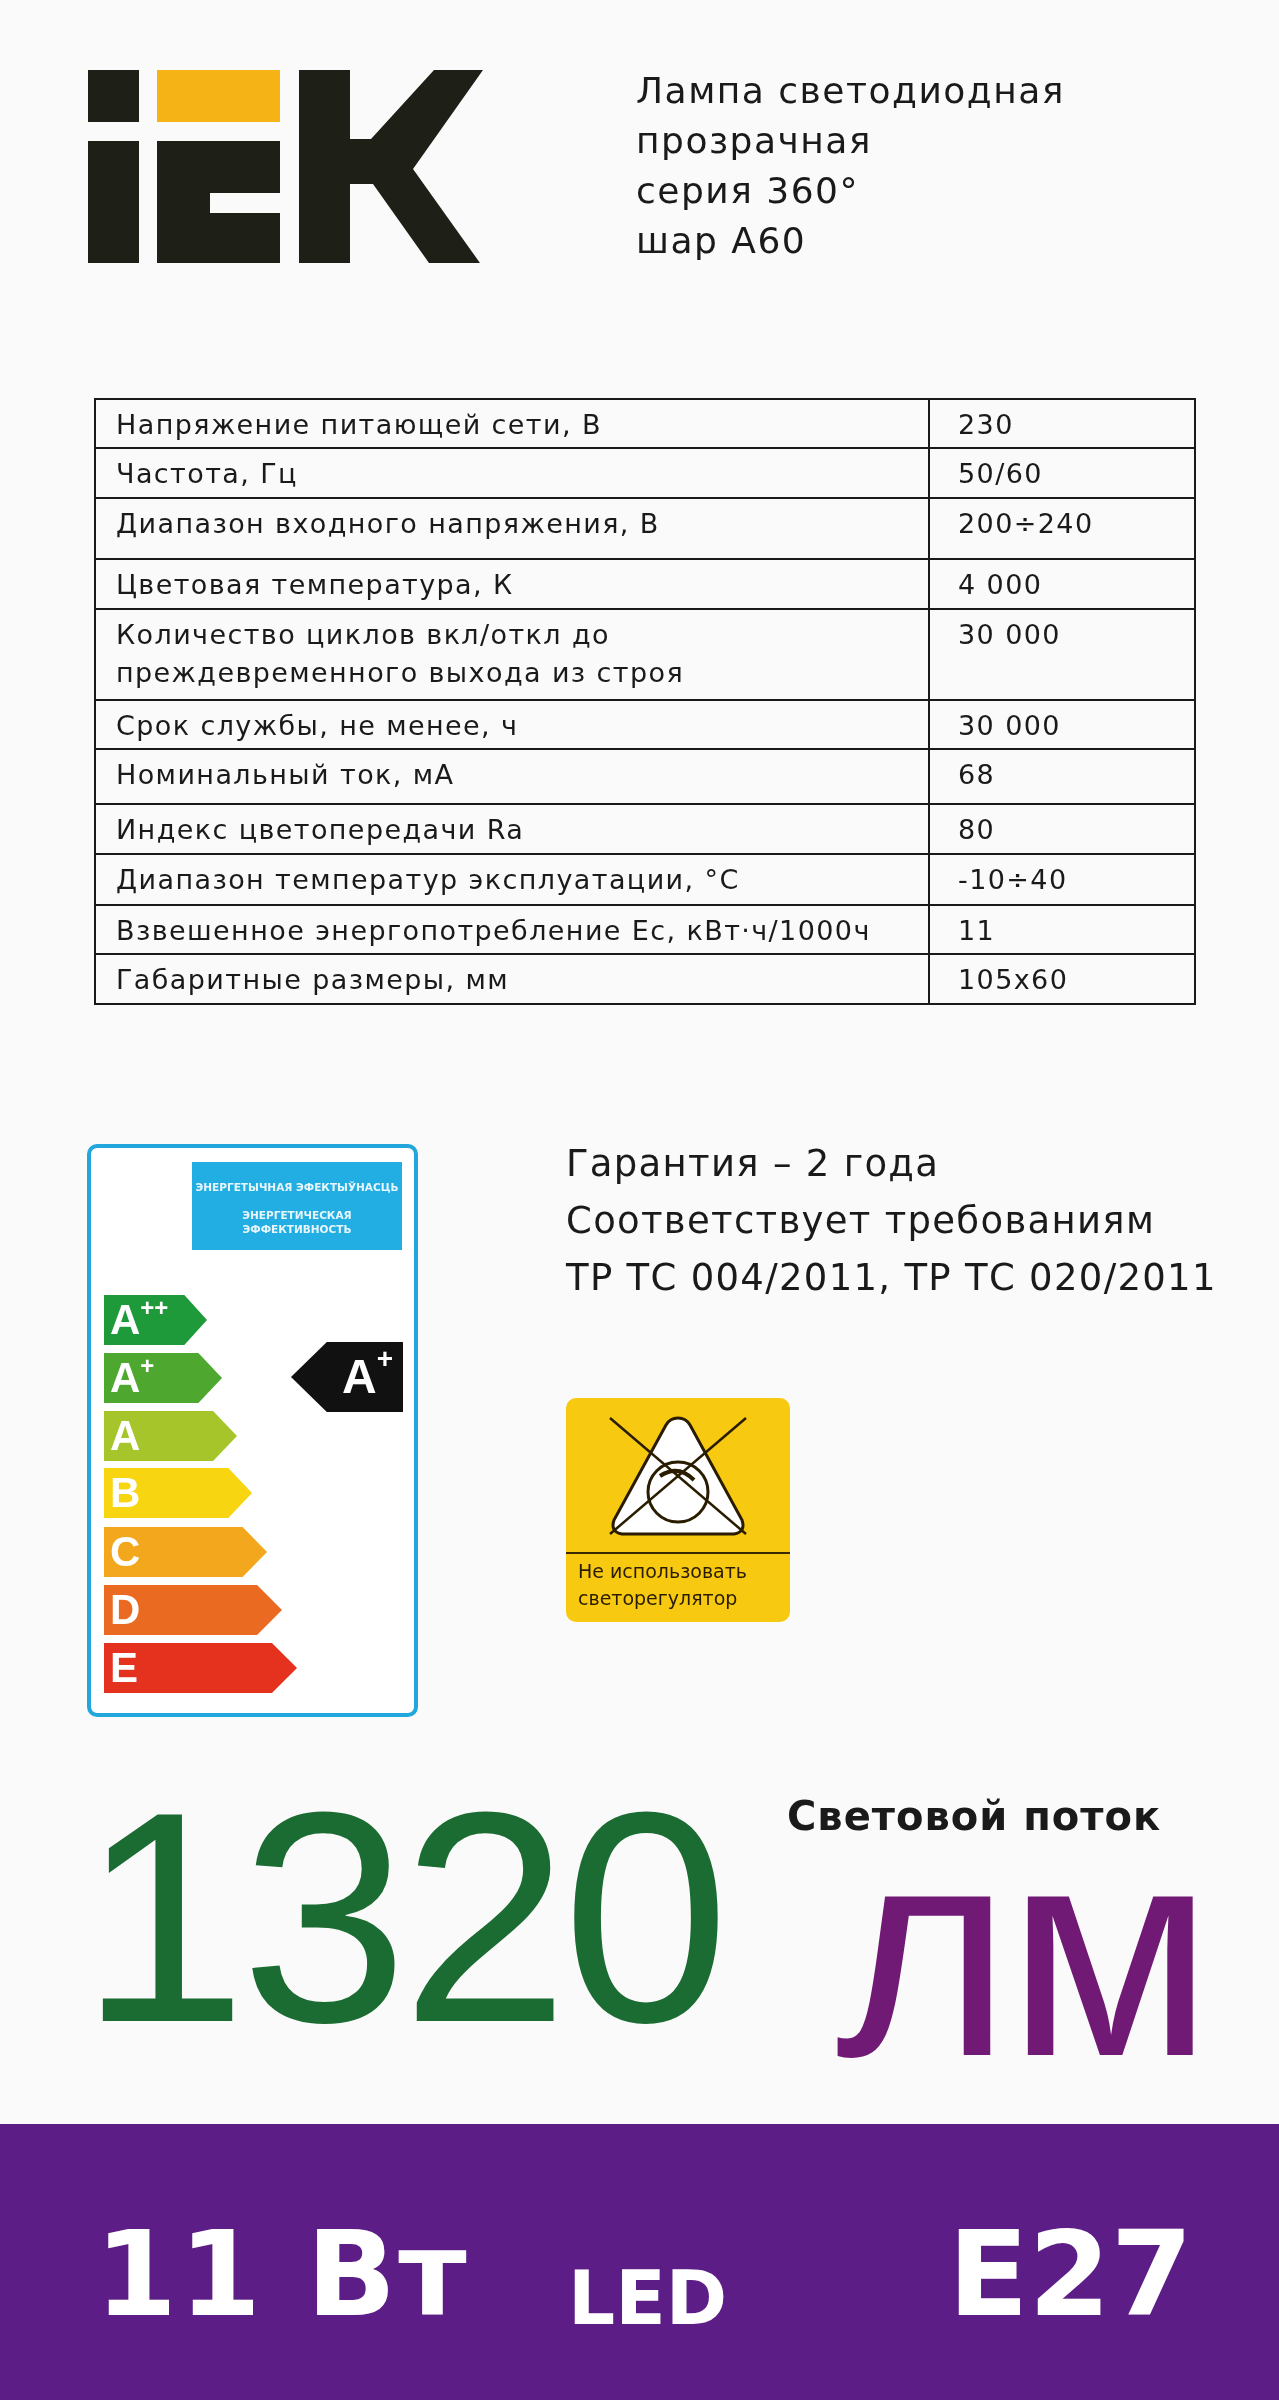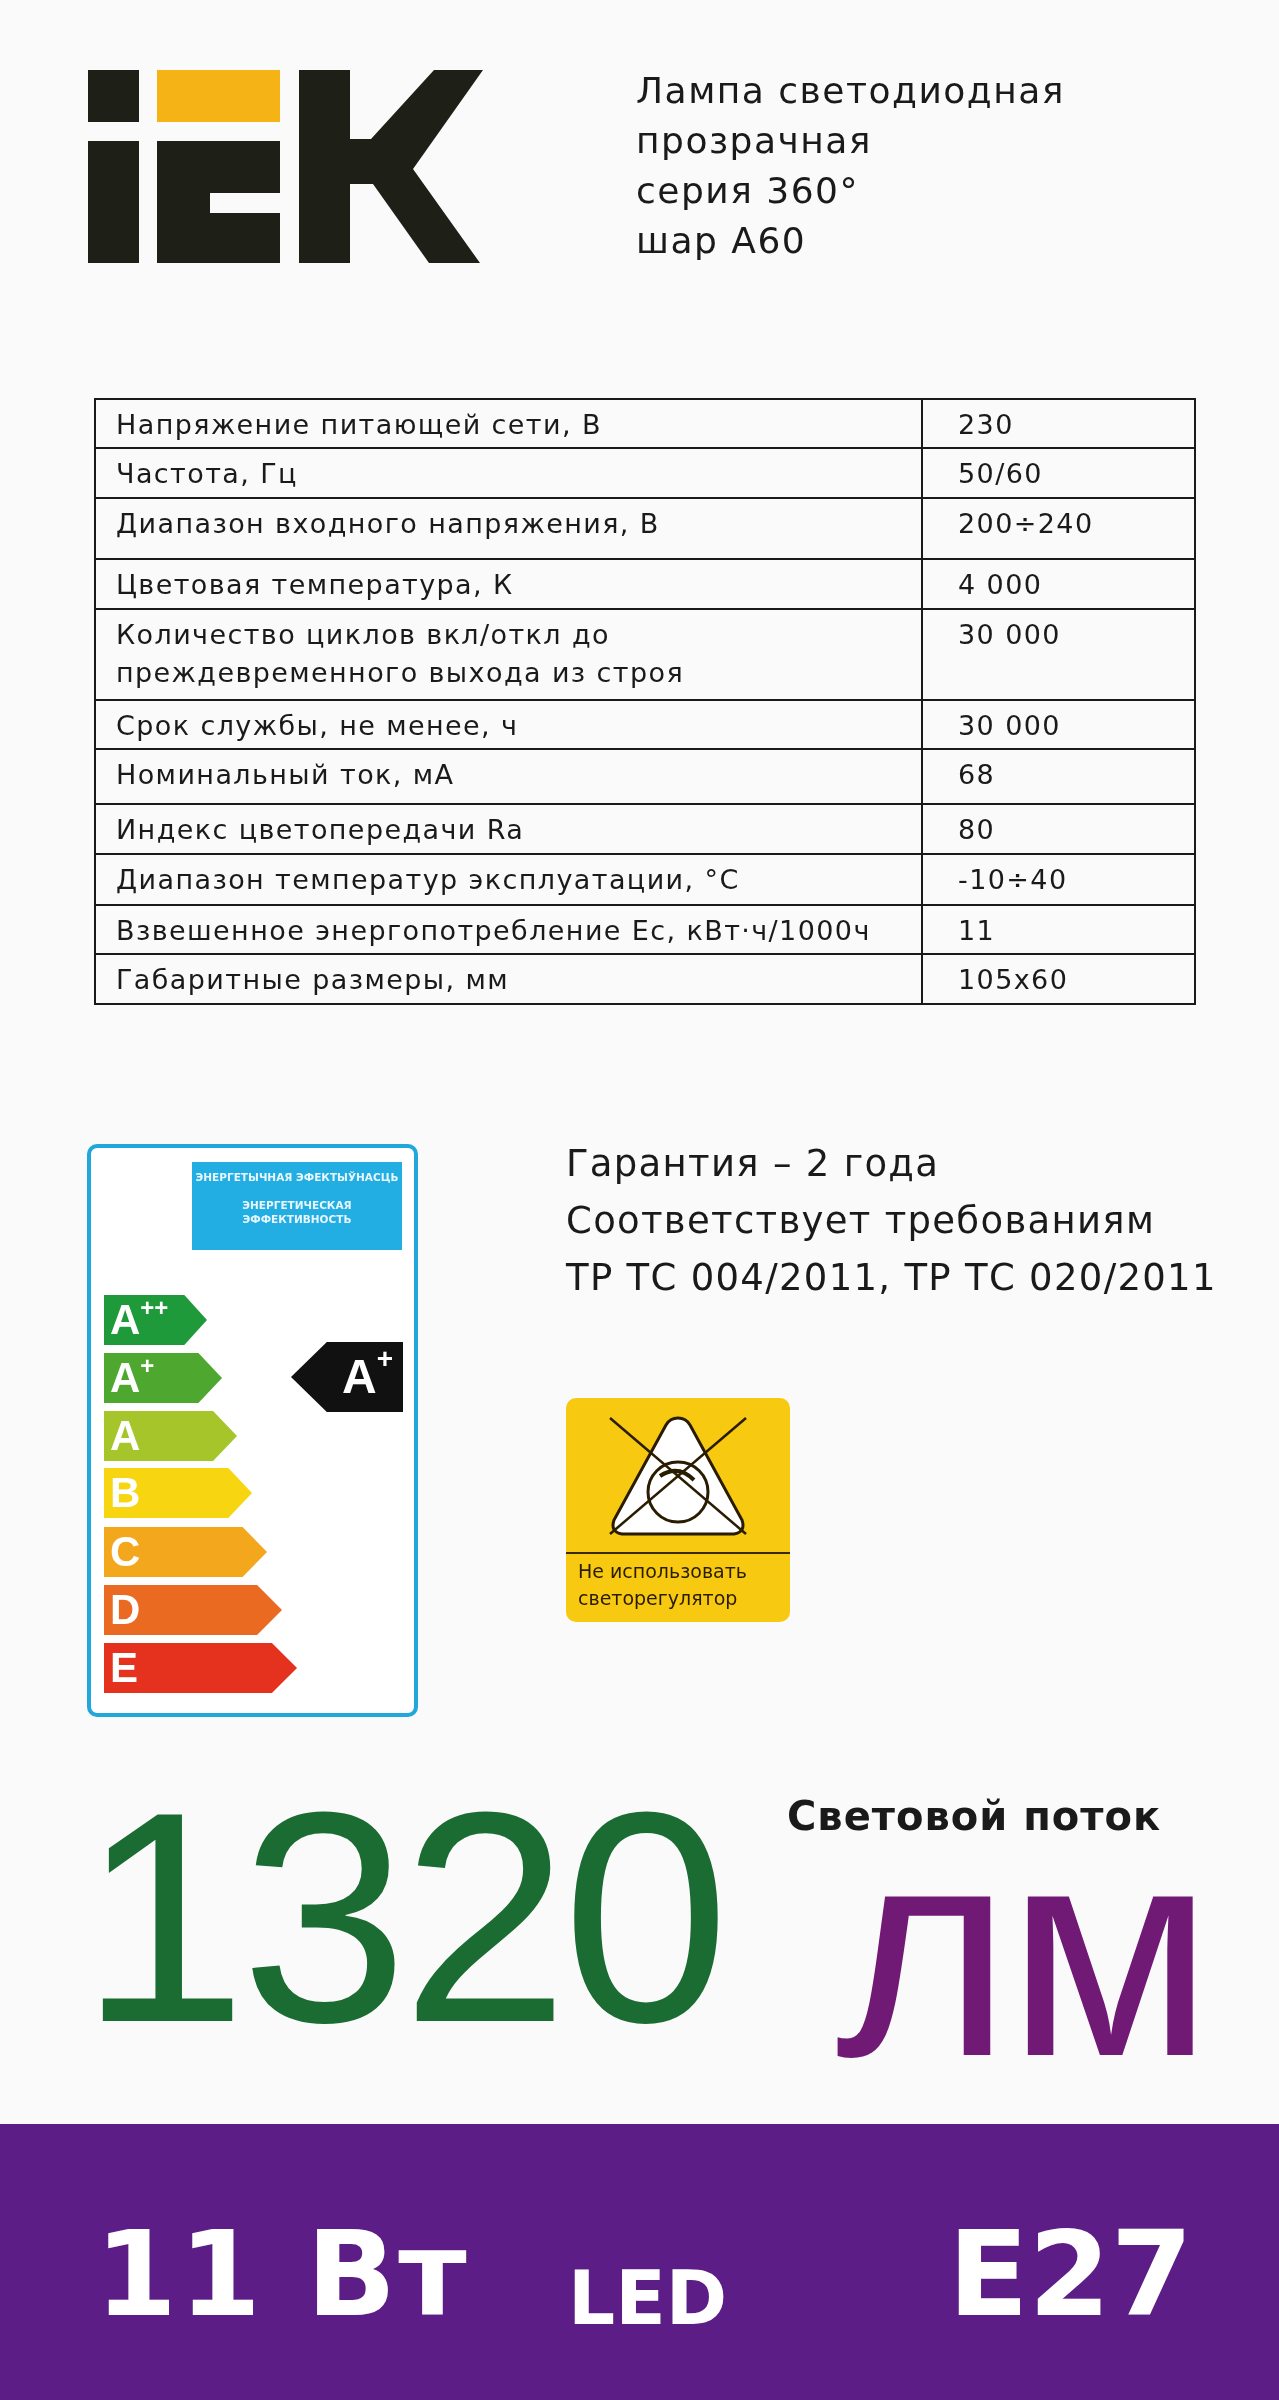--- a/index.html
+++ b/index.html
@@ -15,26 +15,26 @@
   .logo .blk { position:absolute; background:#1e1f17; }
   .logo .yel { position:absolute; background:#f6b315; }
 
   
   .title { left:636px; top:66px; font-size:36px; line-height:50px; letter-spacing:1.5px; color:#1a1a1a; }
   .title div { white-space:nowrap; }
 
   
   .spec { left:94px; top:398px; width:1102px; border-collapse:collapse; border:2.5px solid #1a1a1a; }
   .spec td { border:2px solid #1a1a1a; font-size:27px; letter-spacing:1.4px; vertical-align:top; padding:6px 20px 0 20px; line-height:38px; color:#1a1a1a; }
-  .spec td.v { width:216px; padding-left:35px; }
+  .spec td.v { width:216px; padding-left:28px; }
 
   
   .energy { left:87px; top:1144px; width:323px; height:565px; border:4px solid #22a7dc; border-radius:10px; background:#fff; }
   .energy-head { position:absolute; left:101px; top:14px; width:210px; height:88px; background:#23aee3; color:#e8f6fc; font-size:10.5px; font-weight:bold; text-align:center; line-height:14px; }
-  .energy-head div { padding-top:8px; }
+  .energy-head div { padding-top:18px; }
   .energy-head div + div { padding-top:14px; }
   .bar { position:absolute; left:13px; height:50px; color:#fff; font-weight:bold; font-family:"Liberation Sans", sans-serif; font-size:42px; line-height:50px; padding-left:6px; box-sizing:border-box; }
   .bar sup { font-size:24px; vertical-align:top; line-height:26px; }
   .indicator { position:absolute; left:200px; top:194px; width:112px; height:70px; background:#111; color:#fff; font-family:"Liberation Sans", sans-serif; font-weight:bold; font-size:48px; line-height:70px; text-align:right; padding-right:10px; box-sizing:border-box; clip-path:polygon(0 50%, 32% 0, 100% 0, 100% 100%, 32% 100%); }
   .indicator sup { font-size:28px; vertical-align:top; line-height:34px; }
 
   
   .warranty { left:566px; top:1135px; font-size:37px; line-height:57px; letter-spacing:1.3px; color:#1a1a1a; }
   .warranty div { white-space:nowrap; }
 

